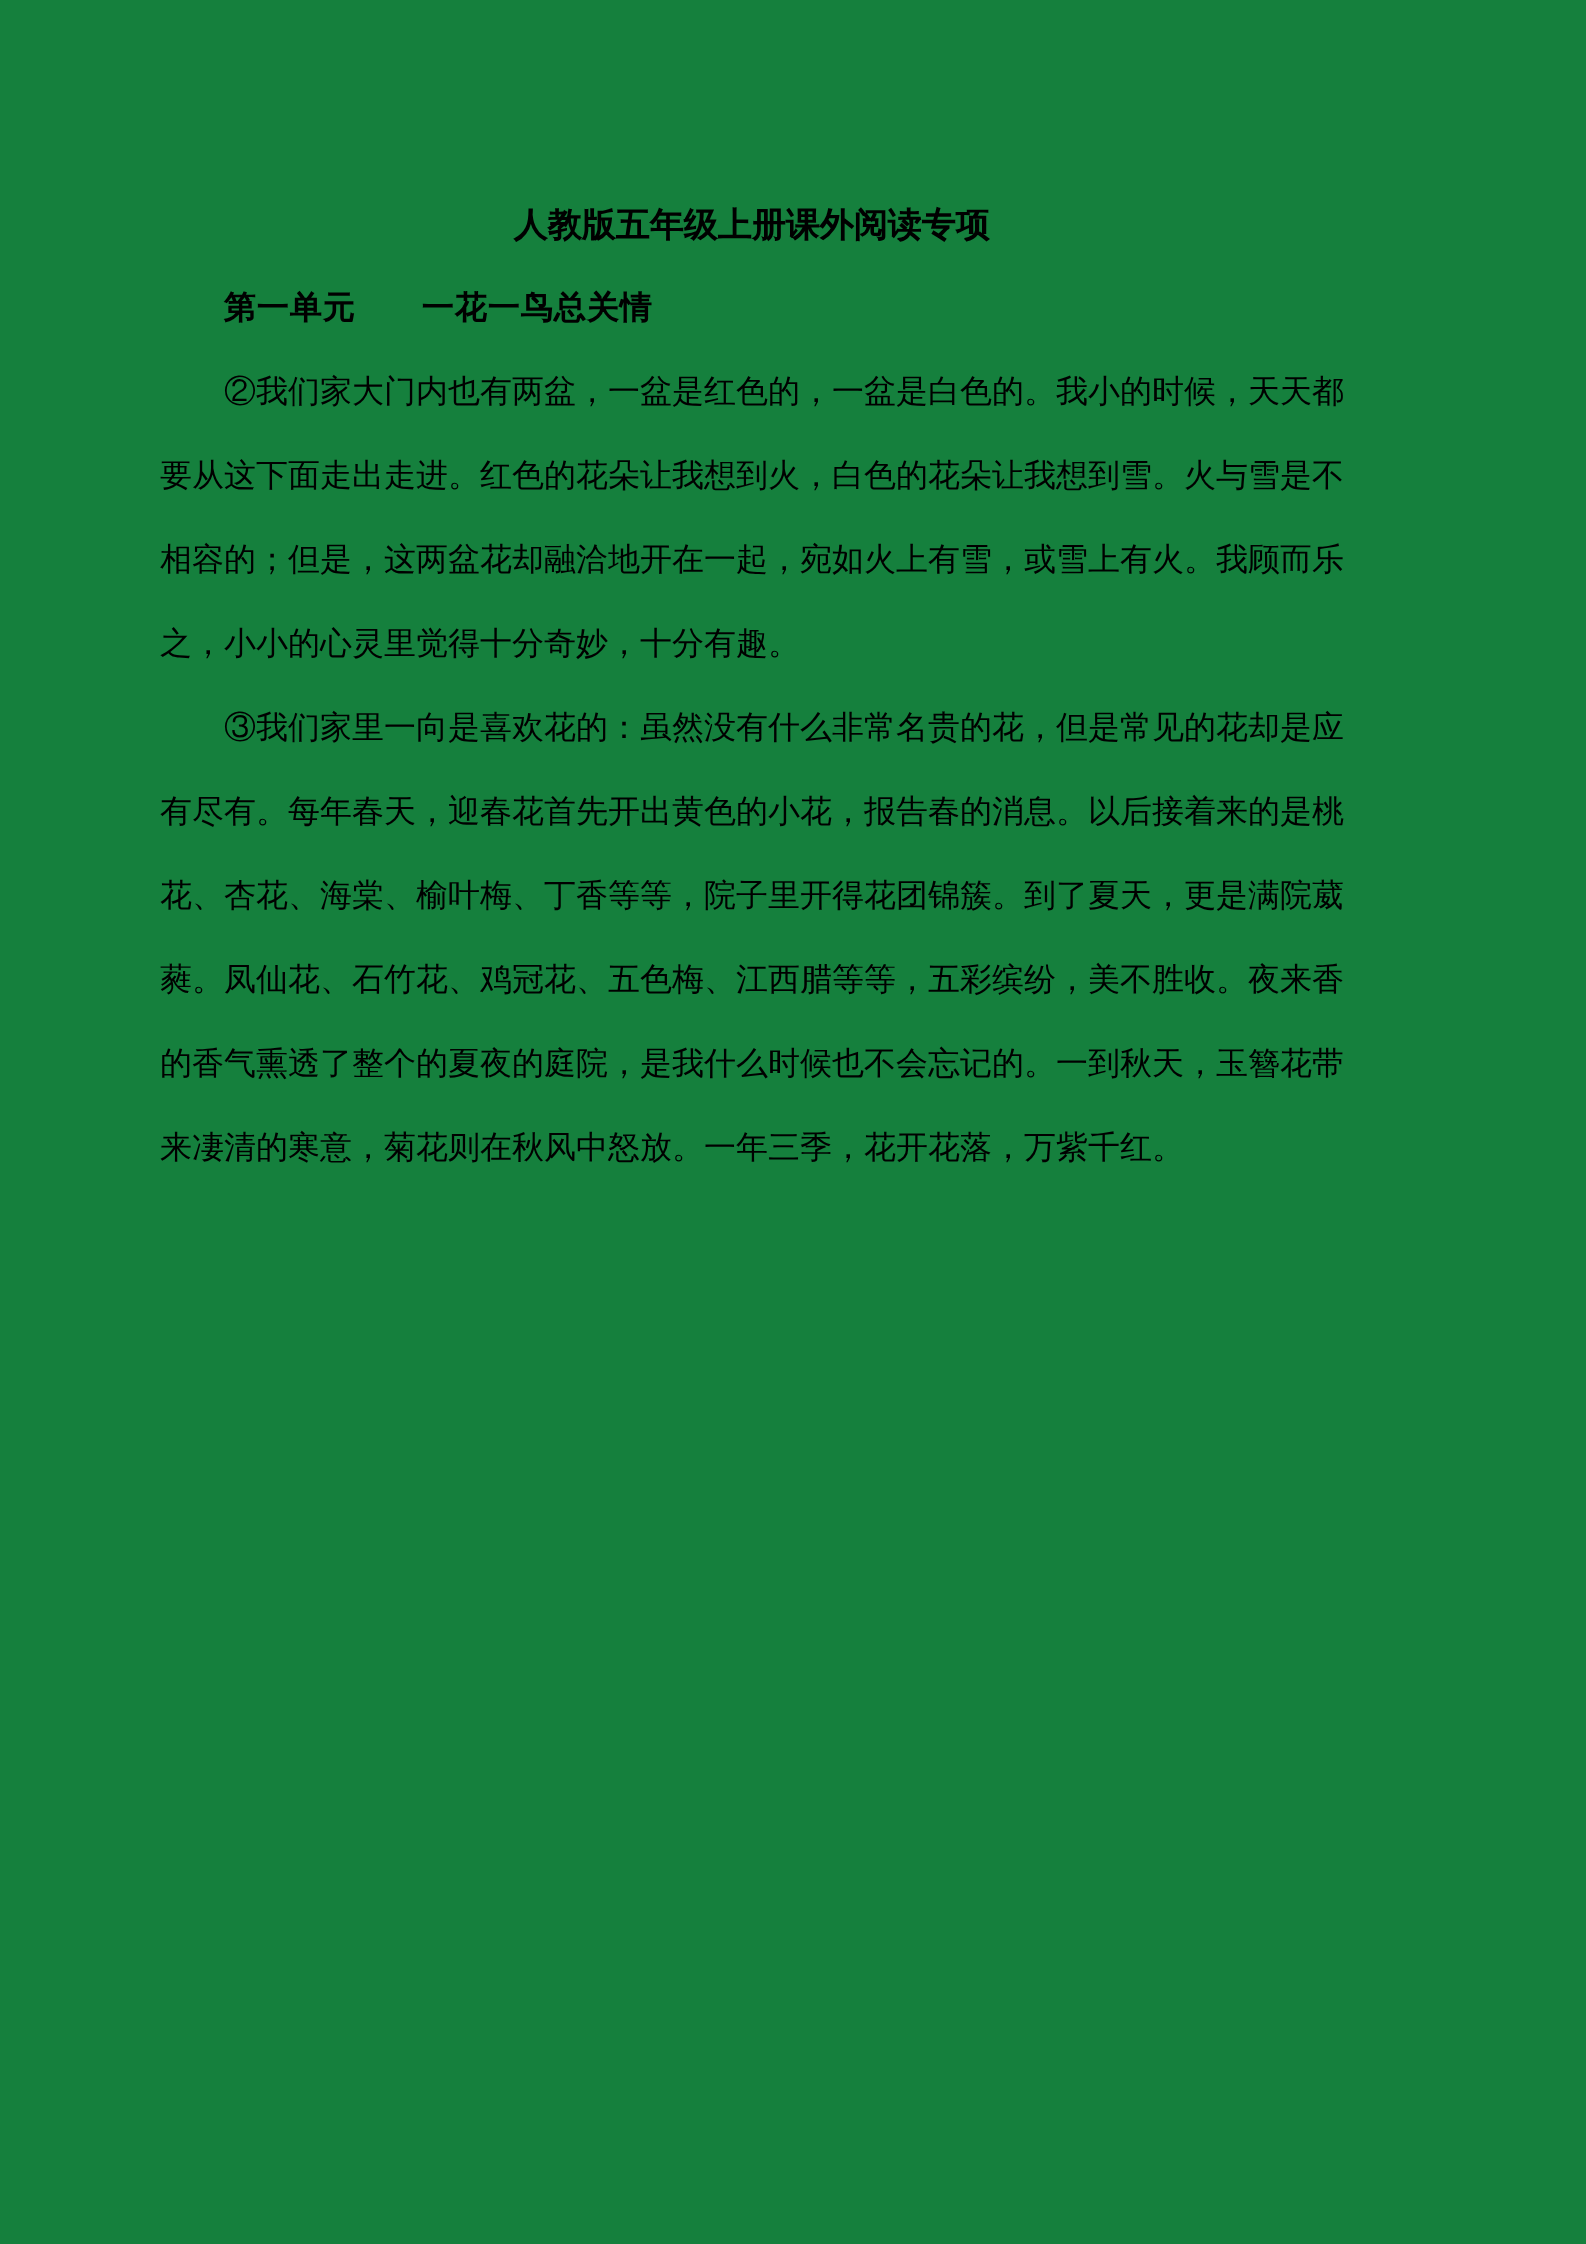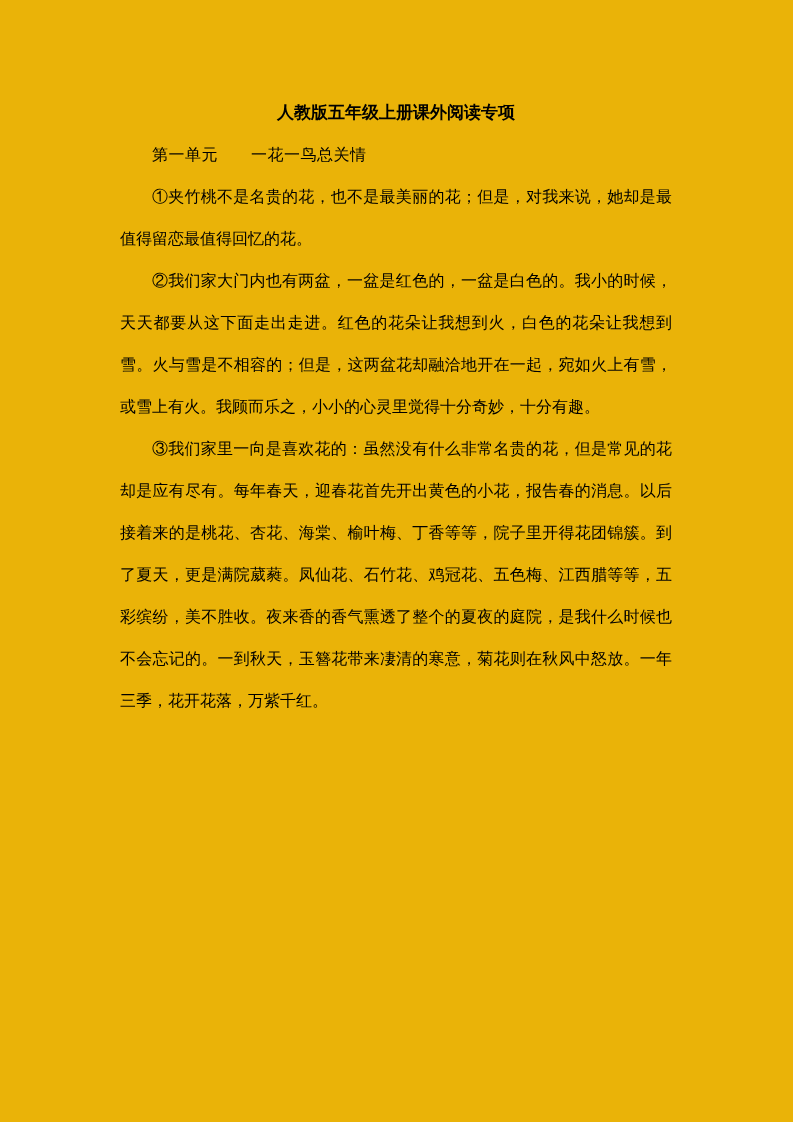--- a/index.html
+++ b/index.html
@@ -5,37 +5,37 @@
   html, body {
     margin: 0;
     padding: 0;
     background: #ffffff;
   }
   .page {
     position: relative;
     width: 793px;
     height: 1122px;
     box-sizing: border-box;
-    background: #eab308;
+    background: #15803d;
     color: #000000;
     font-family: "Liberation Serif", "DejaVu Serif", serif;
     font-size: 16px;
     line-height: 42px;
-    padding: 92px 121px 0 120px;
+    padding: 92px 121px 0 80px;
     overflow: hidden;
   }
   .doc-title {
     margin: 0;
     text-align: center;
     font-weight: bold;
     font-size: 17px;
   }
   .unit-heading {
     margin: 0;
-    font-weight: normal;
+    font-weight: bold;
     text-indent: 2em;
     letter-spacing: 0.5px;
   }
   .section-heading {
     margin: 0;
     text-indent: 2em;
   }
   .article-title {
     margin: 0;
     text-align: center;
@@ -50,19 +50,18 @@
 </head>
 <body>
 
 <div class="page">
   <p class="doc-title">人教版五年级上册课外阅读专项</p>
 
   <p class="unit-heading">第一单元　　一花一鸟总关情</p>
 
 
 
-  <p class="para">①夹竹桃不是名贵的花，也不是最美丽的花；但是，对我来说，她却是最值得留恋最值得回忆的花。</p>
 
   <p class="para">②我们家大门内也有两盆，一盆是红色的，一盆是白色的。我小的时候，天天都要从这下面走出走进。红色的花朵让我想到火，白色的花朵让我想到雪。火与雪是不相容的；但是，这两盆花却融洽地开在一起，宛如火上有雪，或雪上有火。我顾而乐之，小小的心灵里觉得十分奇妙，十分有趣。</p>
 
   <p class="para">③我们家里一向是喜欢花的：虽然没有什么非常名贵的花，但是常见的花却是应有尽有。每年春天，迎春花首先开出黄色的小花，报告春的消息。以后接着来的是桃花、杏花、海棠、榆叶梅、丁香等等，院子里开得花团锦簇。到了夏天，更是满院葳蕤。凤仙花、石竹花、鸡冠花、五色梅、江西腊等等，五彩缤纷，美不胜收。夜来香的香气熏透了整个的夏夜的庭院，是我什么时候也不会忘记的。一到秋天，玉簪花带来凄清的寒意，菊花则在秋风中怒放。一年三季，花开花落，万紫千红。</p>
 
 </div>
 
 </body></html>

